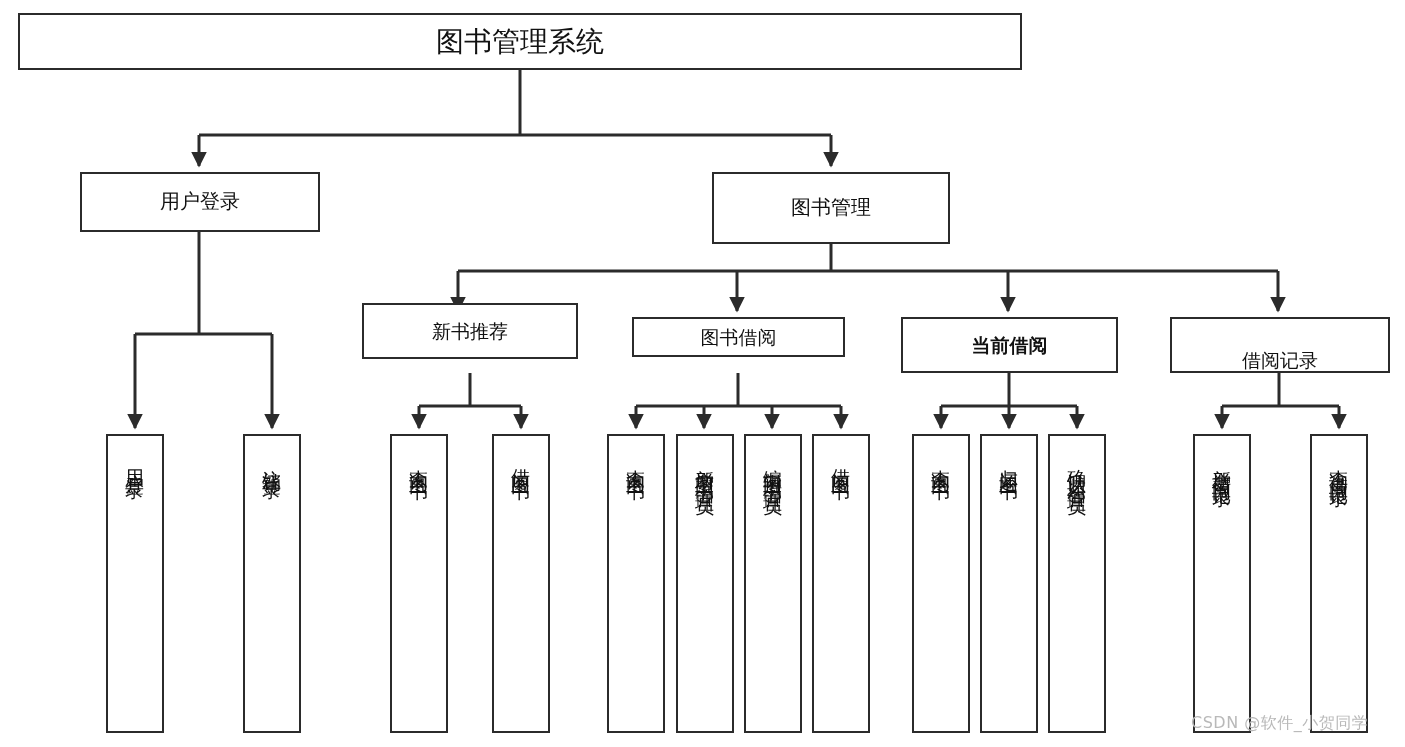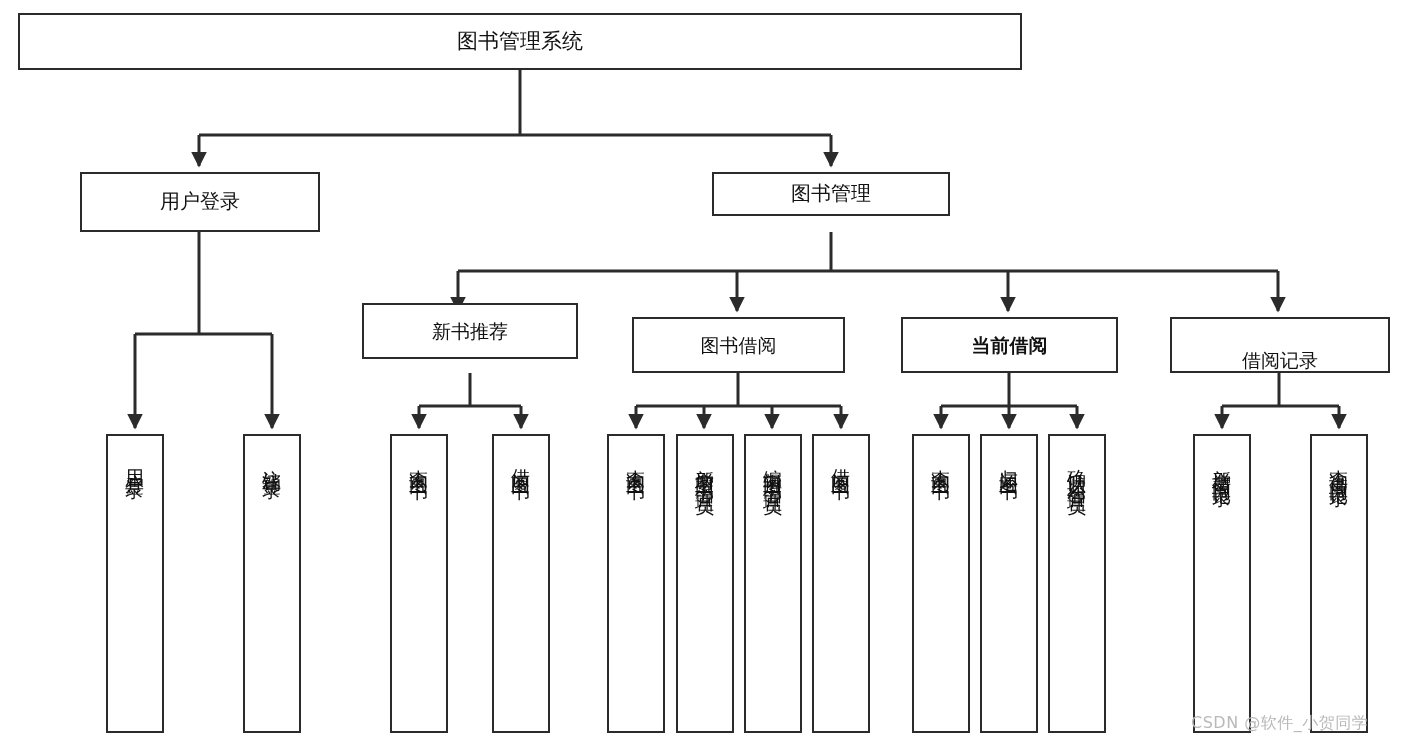--- a/index.html
+++ b/index.html
@@ -26,21 +26,21 @@
     box-sizing:border-box;
     background:#ffffff;
     border:2px solid #2b2b2b;
     display:flex;
     align-items:center;
     justify-content:center;
     text-align:center;
     color:#111111;
     line-height:1.18;
   }
-  .node.root{ font-size:21px; }
+  .node.root{ font-size:28px; }
   .node.lvl2{ font-size:20px; }
   .node.lvl3{ font-size:19px; }
 
   .node.leaf{
     font-size:19px;
     align-items:flex-start;
     justify-content:center;
     padding-top:18px;
   }
   .vtext{
@@ -117,28 +117,28 @@
     </g>
   </svg>
 
   <div class="node root" style="left:18px; top:13px; width:1004px; height:57px;">
     <span>图书管理系统</span>
   </div>
 
   <div class="node lvl2" style="left:80px; top:172px; width:240px; height:60px;">
     <span>用户登录</span>
   </div>
-  <div class="node lvl2" style="left:712px; top:172px; width:238px; height:44px;">
+  <div class="node lvl2" style="left:712px; top:172px; width:238px; height:72px;">
     <span>图书管理</span>
   </div>
 
   <div class="node lvl3" style="left:362px; top:303px; width:216px; height:56px;text-align:right;">
     <span>新书推荐</span>
   </div>
-  <div class="node lvl3" style="left:632px; top:317px; width:213px; height:56px;">
+  <div class="node lvl3" style="left:632px; top:317px; width:213px; height:40px;">
     <span>图书借阅</span>
   </div>
   <div class="node lvl3" style="left:901px; top:317px; width:217px; height:56px;font-weight:bold;">
     <span>当前借阅</span>
   </div>
   <div class="node lvl3" style="left:1170px; top:317px; width:220px; height:56px;align-items:flex-end;">
     <span>借阅记录</span>
   </div>
 
   <div class="node leaf" style="left:106px; top:434px; width:58px; height:299px;">

